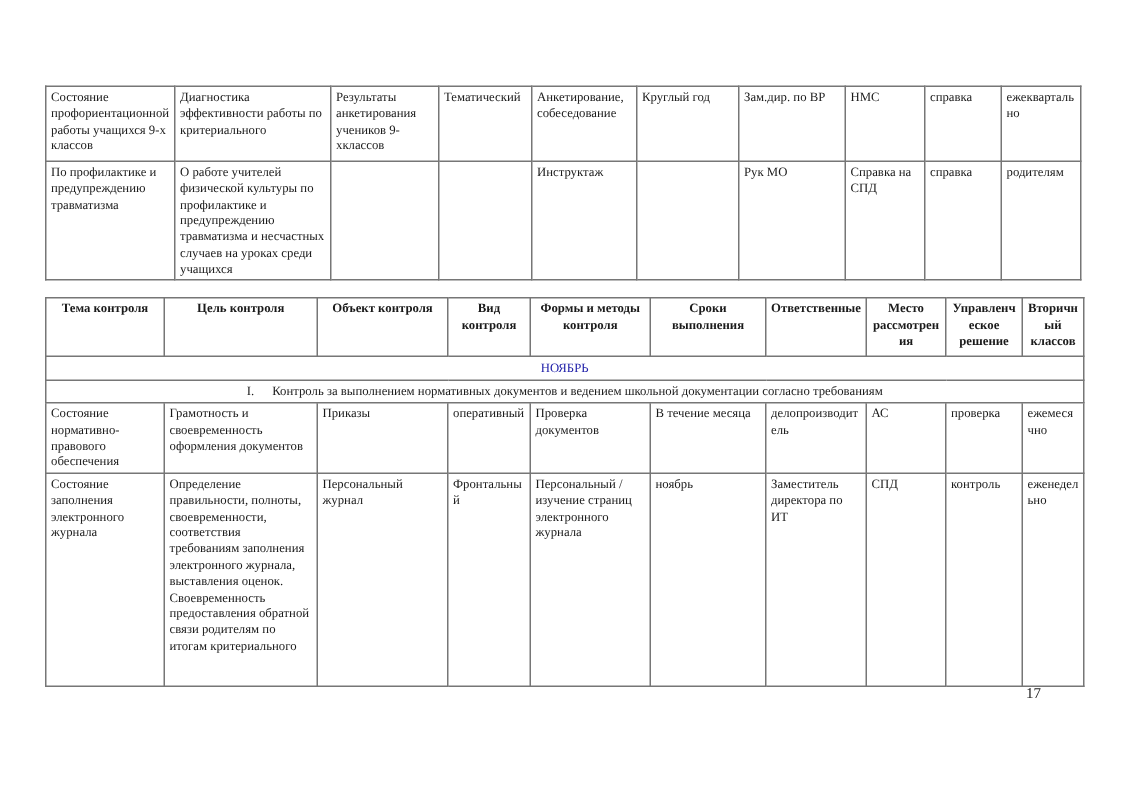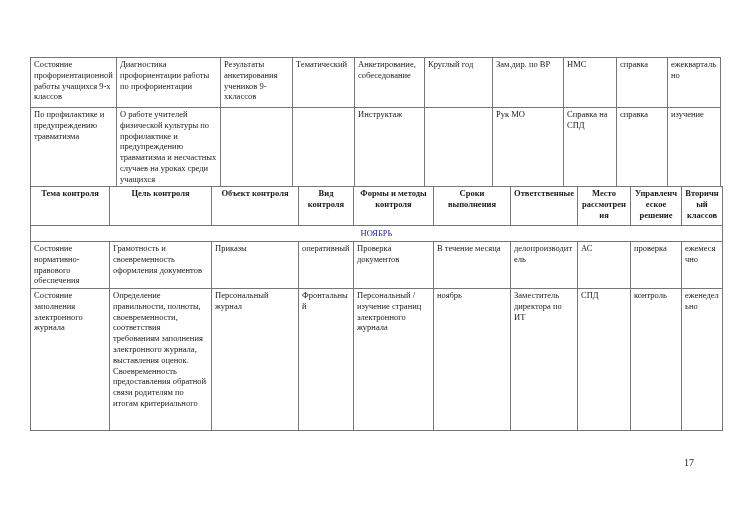--- a/index.html
+++ b/index.html
@@ -38,21 +38,21 @@
   }
   .top-table {
     left: 30px;
     top: 57px;
     width: 690px;
   }
   .top-table tr.r1 { height: 50px; margin-left: 41px; }
   .top-table tr.r2 { height: 77px; }
   .main-table {
     left: 30px;
-    top: 186px;
+    top: 198px;
     width: 692px;
   }
   .main-table thead tr { height: 39px; }
   .main-table tr.month-row { height: 16px; }
   .main-table tr.section-row { height: 15px; }
   .main-table tr.d1 { height: 41px; }
   .main-table tr.d2 { height: 142px; margin-top: 44px; }
   .month-cell {
     text-align: center !important;
     font-weight: bold;
@@ -90,41 +90,41 @@
       <col style="width:70px">
         <col style="width:68px">
         <col style="width:71px">
         <col style="width:53px">
       <col style="width:51px">
         <col style="width:53px">
     </colgroup>
     <tbody>
       <tr class="r1">
         <td>Состояние профориентационной работы учащихся 9-х классов</td>
-        <td>Диагностика профориентации работы по профориентации</td>
+        <td>Диагностика эффективности работы по критериального</td>
         <td>Результаты анкетирования учеников 9-хклассов</td>
         <td>Тематический</td>
         <td>Анкетирование, собеседование</td>
         <td>Круглый год</td>
         <td>Зам.дир. по ВР</td>
         <td>НМС</td>
         <td>справка</td>
         <td>ежеквартально</td>
       </tr>
       <tr class="r2">
         <td>По профилактике и предупреждению травматизма</td>
         <td>О работе учителей физической культуры по профилактике и предупреждению травматизма и несчастных случаев на уроках среди учащихся</td>
         <td></td>
         <td></td>
         <td>Инструктаж</td>
         <td></td>
         <td>Рук МО</td>
         <td>Справка на СПД</td>
         <td>справка</td>
-        <td>изучение</td>
+        <td>родителям</td>
       </tr>
     </tbody>
   </table>
 
   <table class="doc-table main-table">
     <colgroup>
       <col style="width:79px">
         <col style="width:102px">
         <col style="width:87px">
         <col style="width:55px">
@@ -146,20 +146,25 @@
         <th>Ответственные</th>
         <th>Место рассмотрения</th>
         <th>Управленческое решение</th>
         <th>Вторичный классов</th>
       </tr>
     </thead>
     <tbody>
       <tr class="month-row">
         <td colspan="10" class="month-cell">НОЯБРЬ</td>
       </tr>
+      <tr class="section-row">
+        <td colspan="10" class="section-cell">
+          <span class="section-num">I.</span><span>Контроль за выполнением нормативных документов и ведением школьной документации согласно требованиям</span>
+        </td>
+      </tr>
       <tr class="d1">
         <td>Состояние нормативно-правового обеспечения</td>
         <td>Грамотность и своевременность оформления документов</td>
         <td>Приказы</td>
         <td>оперативный</td>
         <td>Проверка документов</td>
         <td>В течение месяца</td>
         <td>делопроизводитель</td>
         <td>АС</td>
         <td>проверка</td>

